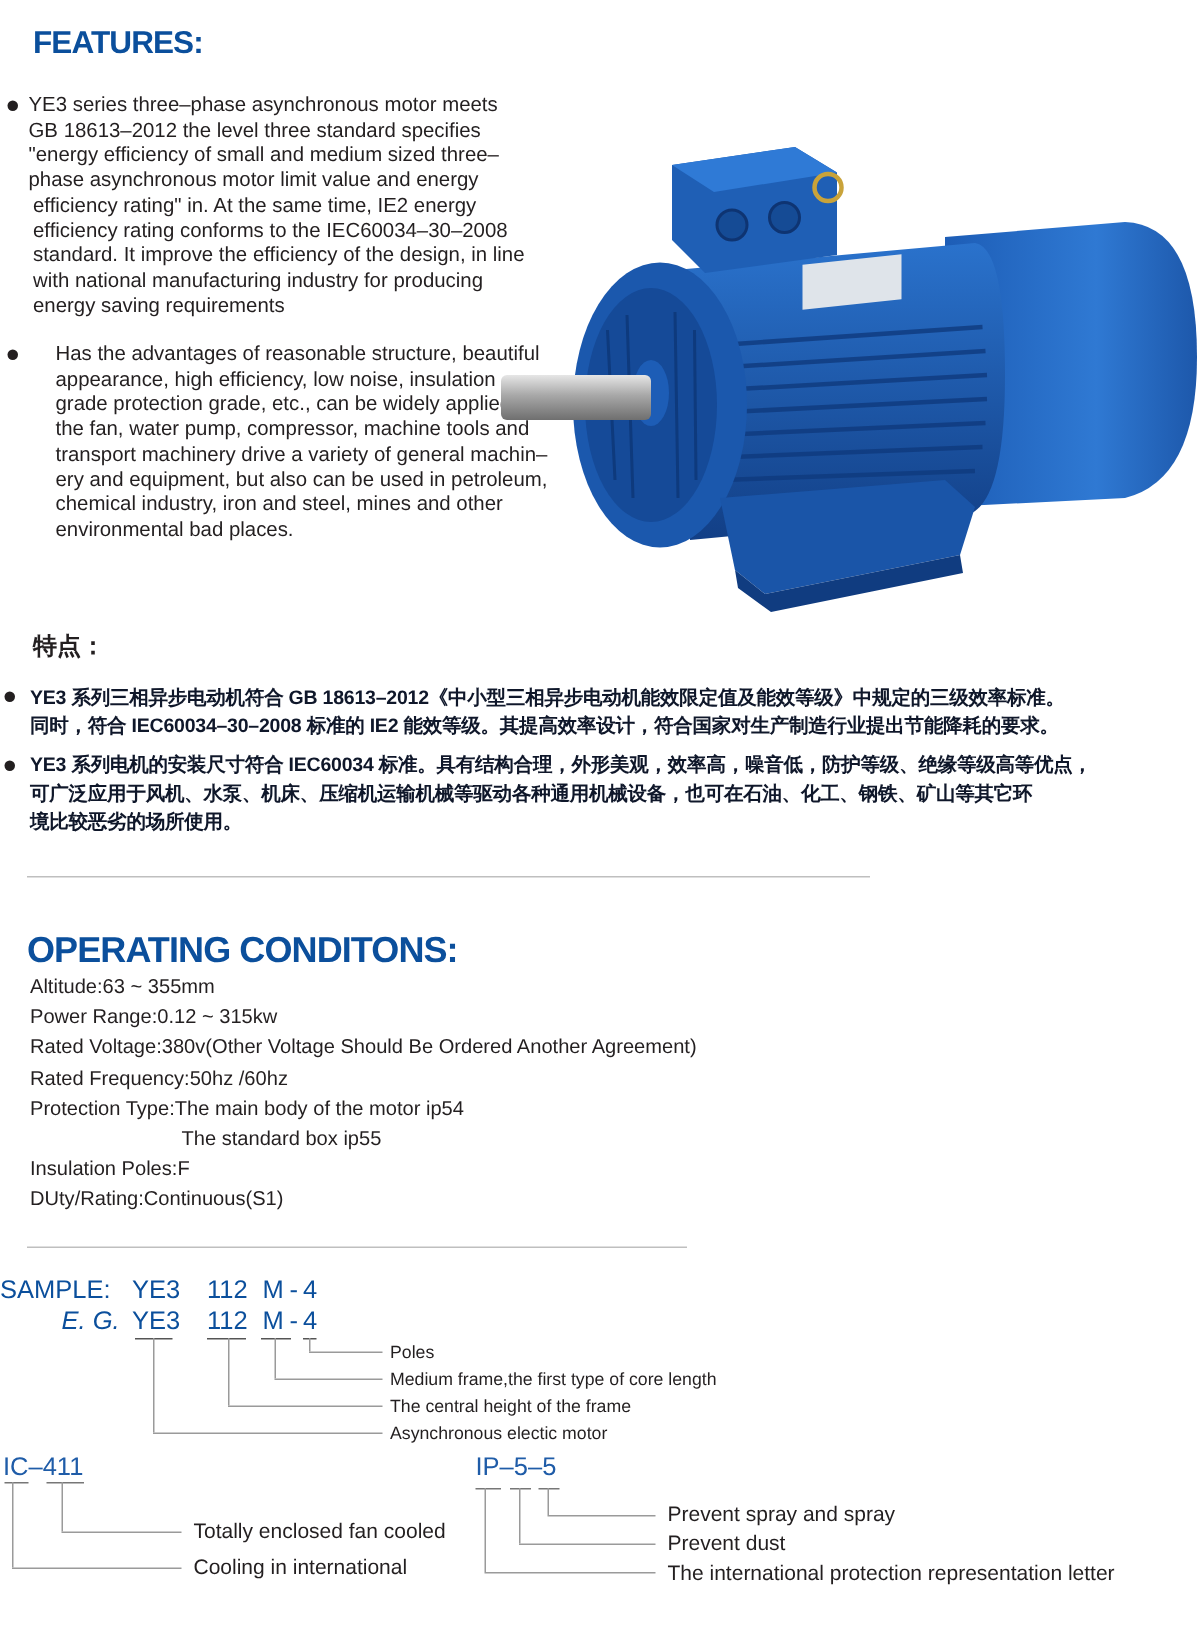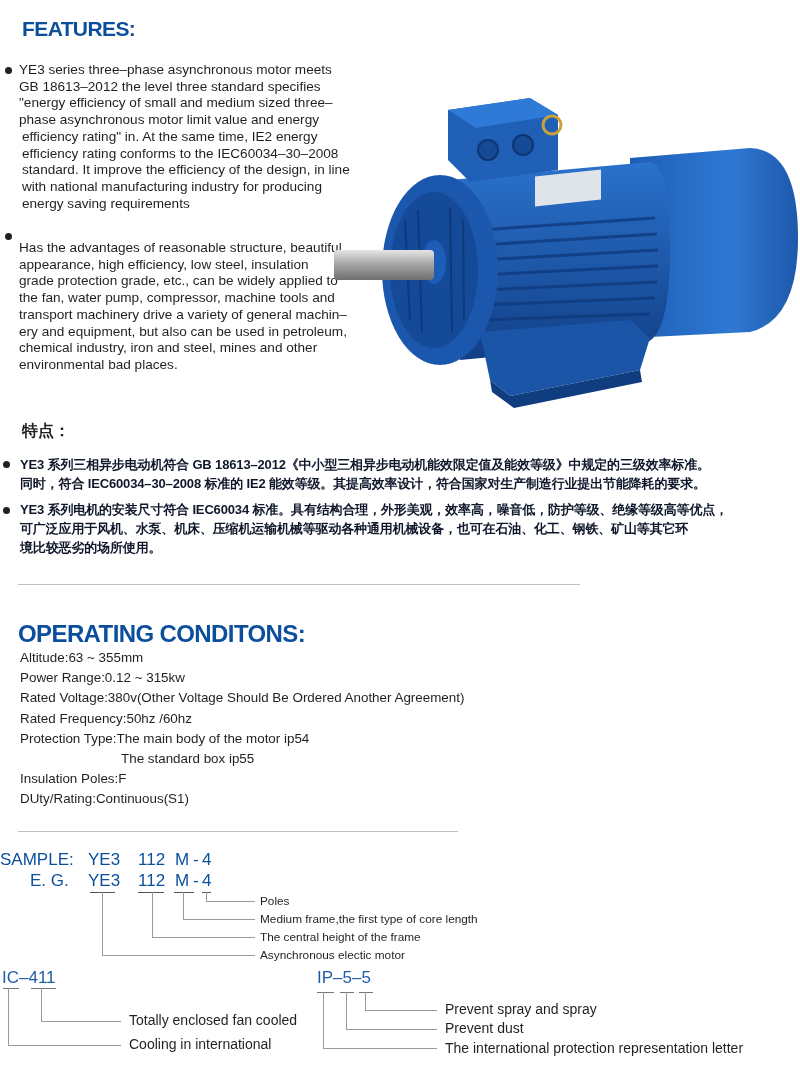--- a/index.html
+++ b/index.html
@@ -32,23 +32,23 @@
   <div>"energy efficiency of small and medium sized three–</div>
   <div>phase asynchronous motor limit value and energy</div>
   <div style="padding-left:3px"> efficiency rating" in. At the same time, IE2 energy</div>
   <div style="padding-left:3px"> efficiency rating conforms to the IEC60034–30–2008</div>
   <div style="padding-left:3px"> standard. It improve the efficiency of the design, in line</div>
   <div style="padding-left:3px"> with national manufacturing industry for producing</div>
   <div style="padding-left:3px"> energy saving requirements</div>
 </div>
 
 <span class="bullet-dot" style="left:5px; top:233px;"></span>
-<div class="abs en-para" style="left:19px; top:228px; width:350px;margin-top:12px;">
+<div class="abs en-para" style="left:37px; top:228px; width:350px;">
   <div>Has the advantages of reasonable structure, beautiful</div>
-  <div>appearance, high efficiency, low steel, insulation</div>
+  <div>appearance, high efficiency, low noise, insulation</div>
   <div>grade protection grade, etc., can be widely applied to</div>
   <div>the fan, water pump, compressor, machine tools and</div>
   <div>transport machinery drive a variety of general machin–</div>
   <div>ery and equipment, but also can be used in petroleum,</div>
   <div>chemical industry, iron and steel, mines and other</div>
   <div>environmental bad places.</div>
 </div>
 
 <svg class="abs" style="left:330px; top:70px;" width="470" height="350" viewBox="0 0 470 350">
   <defs>
@@ -132,21 +132,21 @@
   <div class="cond-line">Rated Frequency:50hz /60hz</div>
   <div class="cond-line">Protection Type:The main body of the motor ip54</div>
   <div class="cond-line" style="padding-left:101px;">The standard box ip55</div>
   <div class="cond-line">Insulation Poles:F</div>
   <div class="cond-line">DUty/Rating:Continuous(S1)</div>
 </div>
 
 <div class="abs divider" style="left:18px; top:831px; width:440px;"></div>
 
 <div class="abs code" style="left:0; top:850px;">SAMPLE:</div>
-<div class="abs code" style="left:30px; top:871px;">E. G.</div>
+<div class="abs code" style="left:41px; top:871px;font-style:italic;">E. G.</div>
 
 <div class="abs code" style="left:88px; top:850px;">YE3</div>
 <div class="abs code" style="left:138px; top:850px;">112</div>
 <div class="abs code" style="left:175px; top:850px;">M</div>
 <div class="abs code" style="left:193px; top:850px;">-</div>
 <div class="abs code" style="left:202px; top:850px;">4</div>
 
 <div class="abs code" style="left:88px; top:871px;">YE3</div>
 <div class="abs code" style="left:138px; top:871px;">112</div>
 <div class="abs code" style="left:175px; top:871px;">M</div>

